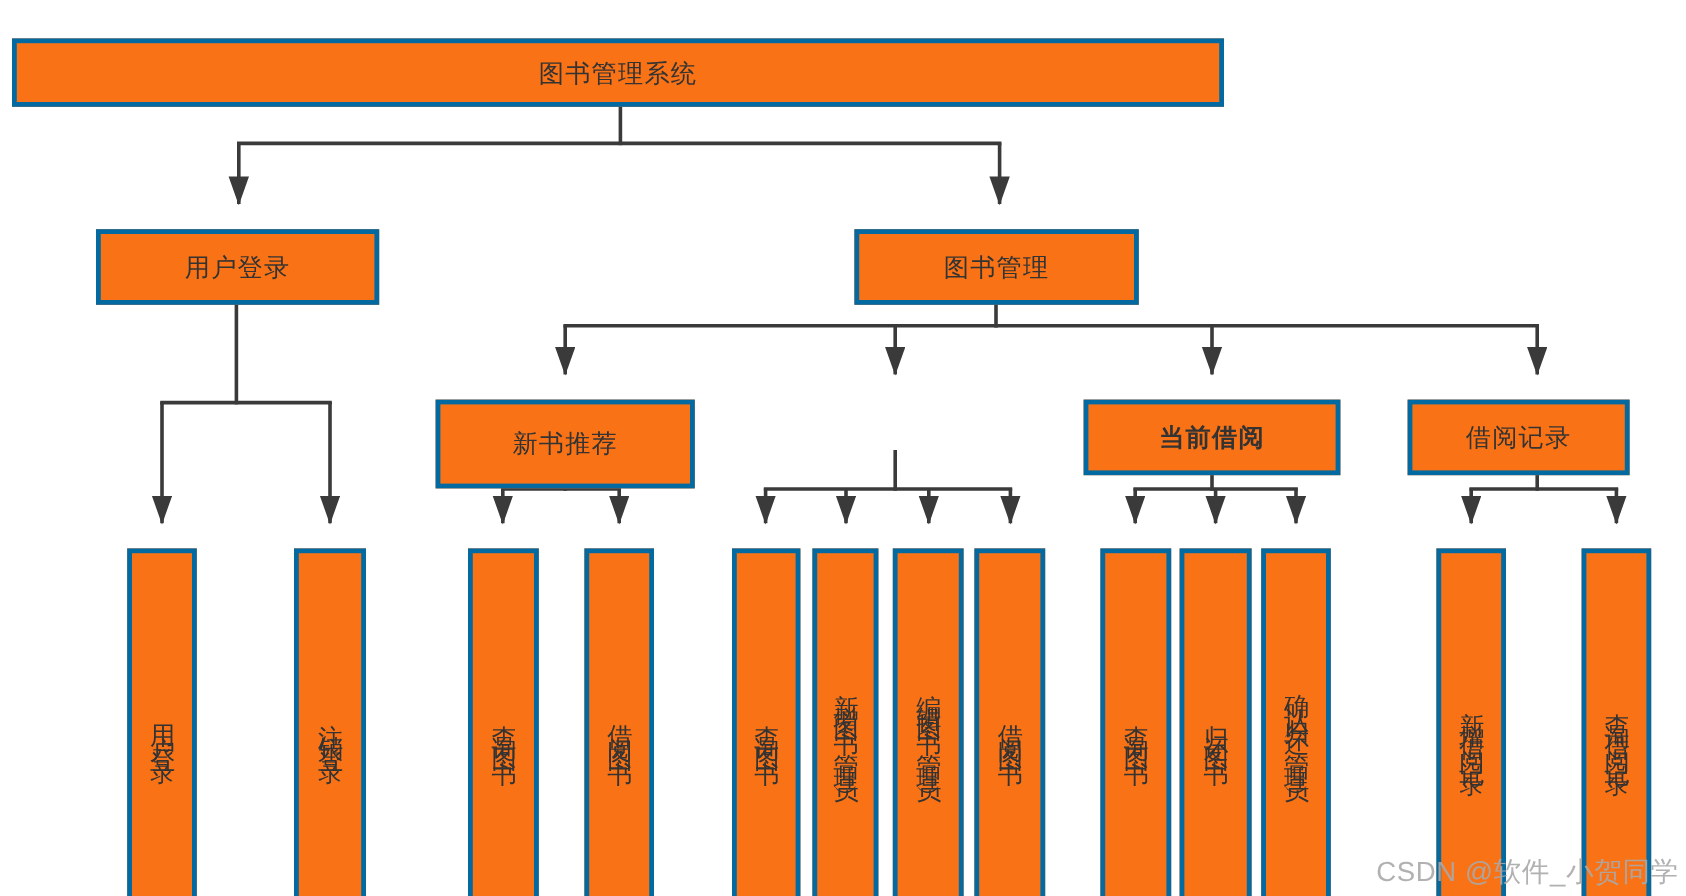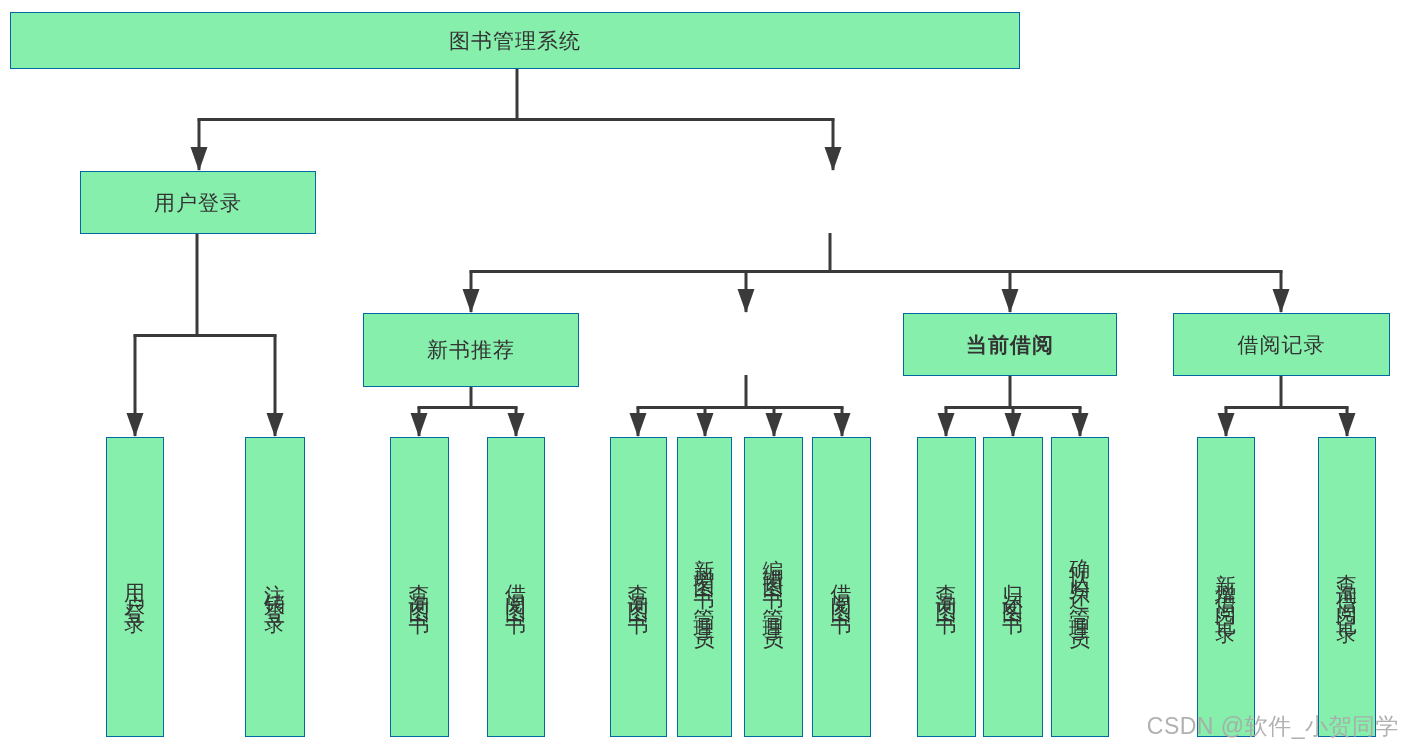--- a/index.html
+++ b/index.html
@@ -13,27 +13,28 @@
   }
   #wires {
     position: absolute;
     left: 0; top: 0;
     width: 1405px; height: 747px;
     z-index: 1;
   }
   .node {
     position: absolute;
     box-sizing: border-box;
-    background: #86efac;
-    border: 1px solid #0369a1;
+    background: #f97316;
+    border: 4px solid #0369a1;
     display: flex;
     align-items: center;
     justify-content: center;
     z-index: 2;
     color: #333333;
+    margin-top: 20px;
   }
   .hnode {
     font-size: 21px;
     letter-spacing: 1px;
     white-space: nowrap;
   }
   .leaf span {
     writing-mode: vertical-rl;
     text-orientation: mixed;
     font-size: 21px;
@@ -103,24 +104,25 @@
       <line x1="1281" y1="375" x2="1281" y2="409"></line>
       <line x1="1224.5" y1="407.5" x2="1348.5" y2="407.5"></line>
       <line x1="1226" y1="407" x2="1226" y2="436" marker-end="url(#arrow)"></line>
       <line x1="1347" y1="407" x2="1347" y2="436" marker-end="url(#arrow)"></line>
     </g>
   </svg>
 
   <div class="node hnode" style="left:10px; top:12px; width:1010px; height:57px;">图书管理系统</div>
 
   <div class="node hnode" style="left:80px; top:171px; width:236px; height:63px;">用户登录</div>
+  <div class="node hnode" style="left:712px; top:171px; width:237px; height:63px;">图书管理</div>
 
   <div class="node hnode" style="left:363px; top:313px; width:216px; height:74px;">新书推荐</div>
   <div class="node hnode" style="left:903px; top:313px; width:214px; height:63px;font-weight:bold;">当前借阅</div>
-  <div class="node hnode" style="left:1173px; top:313px; width:217px; height:63px;">借阅记录</div>
+  <div class="node hnode" style="left:1173px; top:313px; width:185px; height:63px;">借阅记录</div>
 
   <div class="node leaf" style="left:106px; top:437px; width:58px; height:300px;">
     <span>用户登录</span>
   </div>
   <div class="node leaf" style="left:245px; top:437px; width:60px; height:300px;">
     <span>注销登录</span>
   </div>
 
   <div class="node leaf" style="left:390px; top:437px; width:59px; height:300px;">
     <span>查询图书</span>

